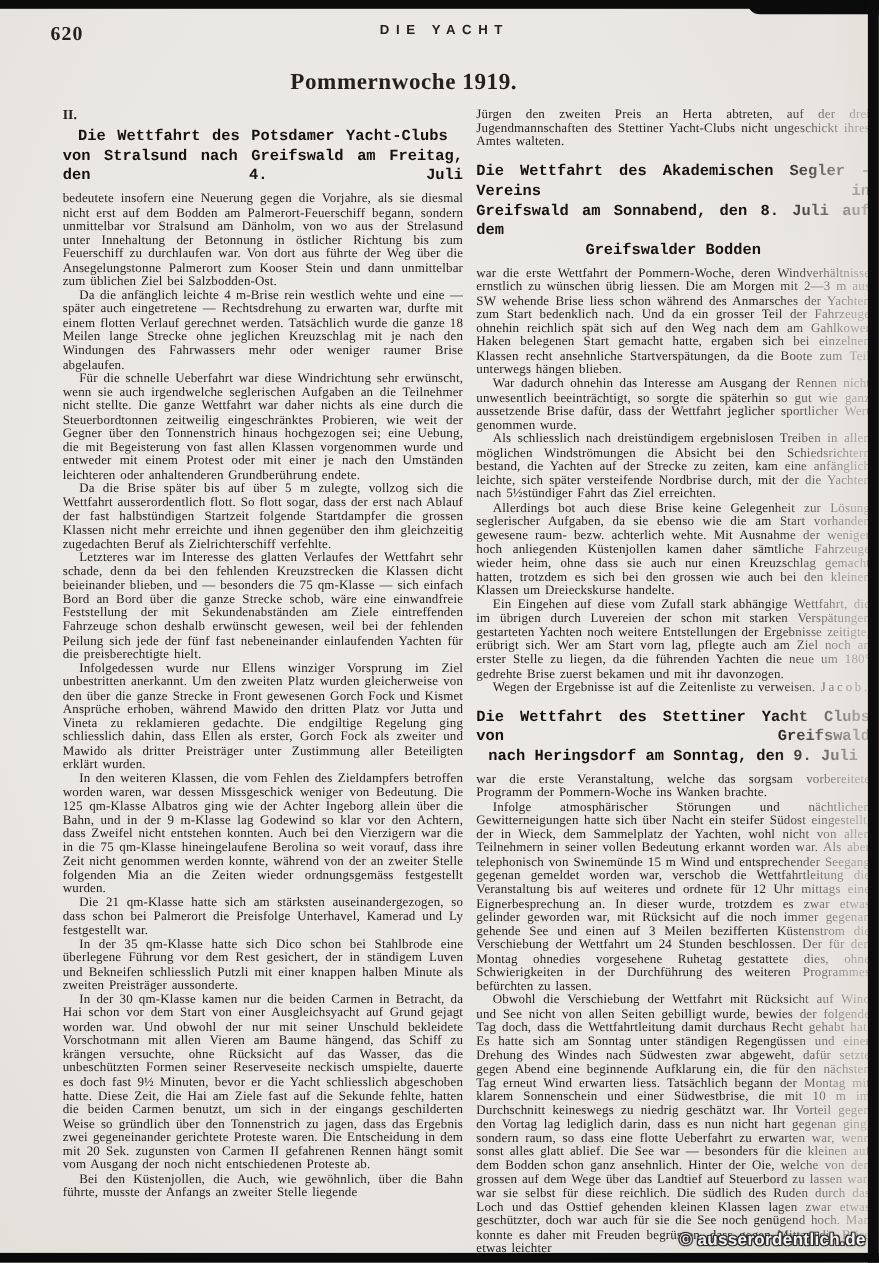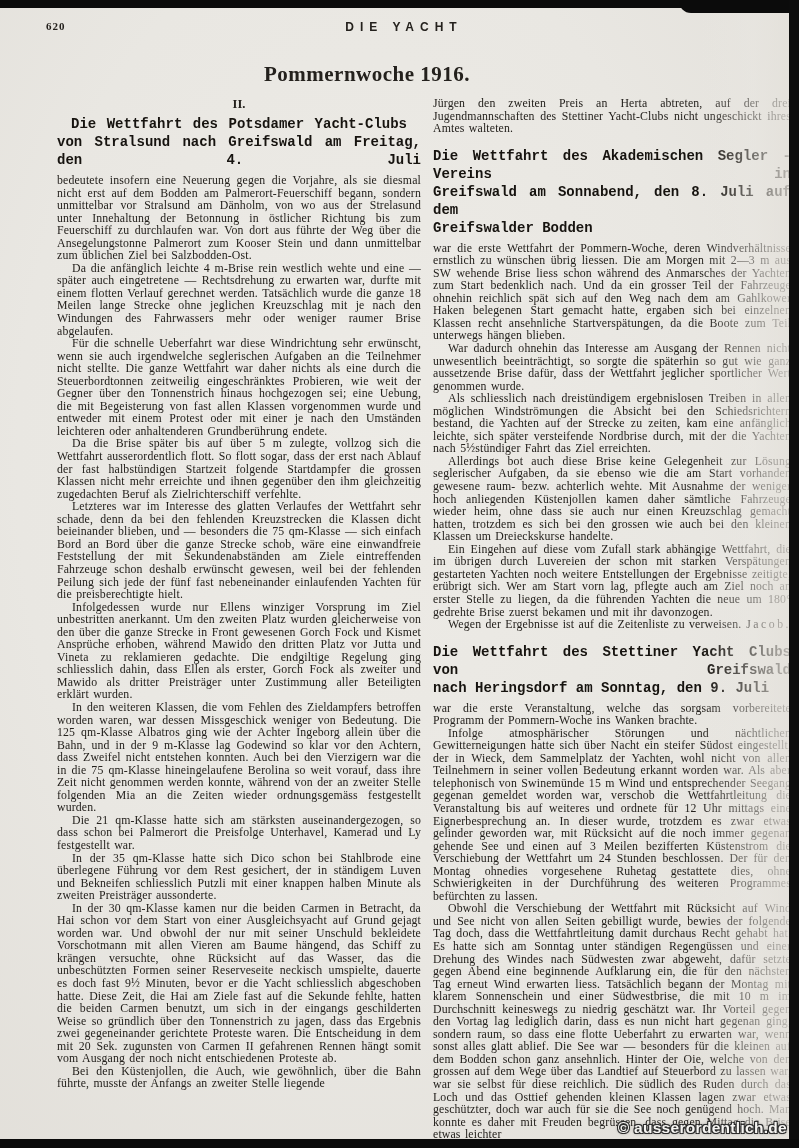--- a/index.html
+++ b/index.html
@@ -18,43 +18,43 @@
   .edge-top    { position: absolute; left: 0; top: 0; width: 100%; height: 8px; background: #0b0b0b; z-index: 6; }
   .edge-top::after { content: ""; position: absolute; right: 0; top: 0; width: 120px; height: 13px; background: #0b0b0b; border-bottom-left-radius: 12px; }
   .edge-right  { position: absolute; right: 0; top: 0; width: 10px; height: 100%; background: #0c0c0c; z-index: 6; }
   .edge-bottom { position: absolute; left: 0; bottom: 0; width: 100%; height: 9px; background: #0a0a0a; z-index: 6; }
   
   .gutter-fade {
     position: absolute; top: 0; left: 700px; width: 89px; height: 100%; z-index: 4; pointer-events: none;
     background: linear-gradient(to right, rgba(233,231,226,0) 0%, rgba(233,231,226,0.45) 60%, rgba(228,225,219,0.78) 100%);
   }
   
-  .page-number { position: absolute; left: 46px; top: 20px; font-size: 11px; font-weight: bold; letter-spacing: 1px; }
+  .page-number { position: absolute; left: 46px; top: 20px; font-size: 18px; font-weight: bold; letter-spacing: 1px; }
   .masthead {
     position: absolute; left: 404px; top: 20px; transform: translateX(-50%);
     font-family: "Liberation Sans", sans-serif; font-weight: bold;
     font-size: 12px; letter-spacing: 6px; white-space: nowrap;
   }
   .article-title {
     position: absolute; left: 367px; top: 62px; transform: translateX(-50%);
     font-family: "Liberation Serif", serif; font-weight: bold;
     font-size: 21px; letter-spacing: 0.5px; white-space: nowrap;
   }
   
   .col { position: absolute; top: 97px; }
   .col-left  { left: 57px;  width: 364px; }
   .col-right { left: 433px; width: 358px; }
-  .section-number { text-align: center; font-weight: bold; font-size: 12.5px; margin: 0 0 3px 0; }
+  .section-number { text-align: left; font-weight: bold; font-size: 12.5px; margin: 0 0 3px 0; }
   .heading {
     font-family: Liberation Mono, monospace; font-weight: bold;
     font-size: 14px; line-height: 18px; margin: 0 0 5px 0; color: #16130f;
   }
   .hl { display: block; }
   .hl.stretch { text-align: justify; text-align-last: justify; }
-  .hl.center  { }
+  .hl.center  { text-align: center; }
   .hl.pad     { padding: 0 14px; }
   .heading.mt { margin-top: 12px; }
   .par {
     margin: 0; text-align: justify; hyphens: auto;
     font-size: 11.8px; line-height: 12.55px;
     letter-spacing: 0.15px; word-spacing: 1.2px;
   }
   .par.ind { text-indent: 15px; }
   .sig-line { text-align: right; margin-top: -12.55px; font-size: 11.8px; line-height: 12.55px; }
   .sig { letter-spacing: 2.5px; }
@@ -69,21 +69,21 @@
 </head>
 <body>
 
 <div class="page">
 
   <div class="edge-top"></div>
   <div class="gutter-fade"></div>
 
   <div class="page-number">620</div>
   <div class="masthead">DIE YACHT</div>
-  <div class="article-title">Pommernwoche 1916.</div>
+  <div class="article-title">Pommernwoche 1919.</div>
 
   <div class="col col-left">
     <div class="section-number">II.</div>
     <div class="heading">
       <span class="hl stretch pad">Die Wettfahrt des Potsdamer Yacht-Clubs</span>
       <span class="hl stretch">von Stralsund nach Greifswald am Freitag, den 4. Juli</span>
     </div>
     <p class="par">bedeutete insofern eine Neuerung gegen die Vorjahre, als sie diesmal nicht erst auf dem Bodden am Palmerort-Feuerschiff begann, sondern unmittelbar vor Stralsund am Dänholm, von wo aus der Strelasund unter Innehaltung der Betonnung in östlicher Richtung bis zum Feuerschiff zu durchlaufen war. Von dort aus führte der Weg über die Ansegelungstonne Palmerort zum Kooser Stein und dann unmittelbar zum üblichen Ziel bei Salzbodden-Ost.</p>
     <p class="par ind">Da die anfänglich leichte 4 m-Brise rein westlich wehte und eine — später auch eingetretene — Rechtsdrehung zu erwarten war, durfte mit einem flotten Verlauf gerechnet werden. Tatsächlich wurde die ganze 18 Meilen lange Strecke ohne jeglichen Kreuzschlag mit je nach den Windungen des Fahrwassers mehr oder weniger raumer Brise abgelaufen.</p>
     <p class="par ind">Für die schnelle Ueberfahrt war diese Windrichtung sehr erwünscht, wenn sie auch irgendwelche seglerischen Aufgaben an die Teilnehmer nicht stellte. Die ganze Wettfahrt war daher nichts als eine durch die Steuerbordtonnen zeitweilig eingeschränktes Probieren, wie weit der Gegner über den Tonnenstrich hinaus hochgezogen sei; eine Uebung, die mit Begeisterung von fast allen Klassen vorgenommen wurde und entweder mit einem Protest oder mit einer je nach den Umständen leichteren oder anhaltenderen Grundberührung endete.</p>

